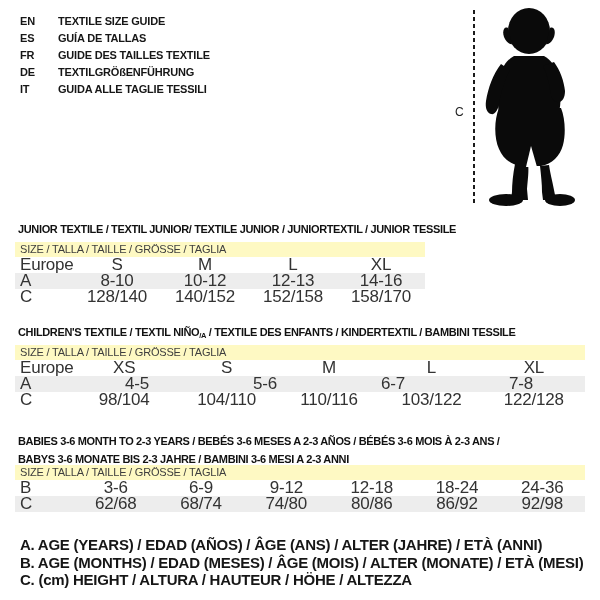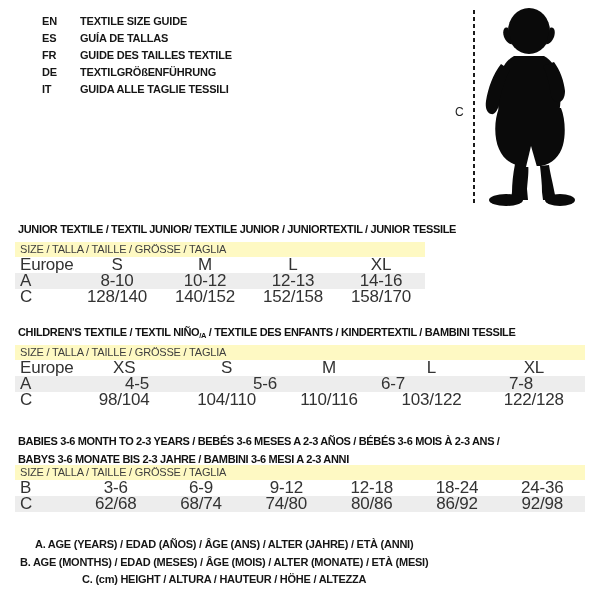--- a/index.html
+++ b/index.html
@@ -2,21 +2,21 @@
 <html><head>
 <meta charset="utf-8">
 <style>
   html,body { margin:0; padding:0; background:#fff; }
   #screen {
     position:relative; width:600px; height:600px; background:#ffffff;
     font-family:"Liberation Sans", sans-serif; overflow:hidden; color:#111;
   }
 
   
-  .languages { position:absolute; top:13px; left:20px;margin-left:22px; }
+  .languages { position:absolute; top:13px; left:20px; }
   .lang-row { display:flex; height:17px; line-height:17px; }
   .lang-code, .lang-title {
     font-weight:bold; font-size:11px; letter-spacing:-0.2px; color:#161616; white-space:nowrap;
   }
   .lang-code { width:38px; }
 
   
   .figure-label { position:absolute; left:455px; top:105px; font-size:12px; color:#222; }
   .dashed-line {
     position:absolute; left:473px; top:10px; width:2px; height:196px;
@@ -48,22 +48,22 @@
     display:flex; height:16px; line-height:16px; font-size:17px;
     letter-spacing:-0.2px; color:#333333;
   }
   .st-row.alt { background:#ededed; }
   .st-label { width:58px; padding-left:5px; box-sizing:border-box; }
   .st-cell { flex:1; text-align:center; }
 
   
   .legend { position:absolute; left:20px; top:536px; }
   .legend-line {
-    height:17.5px; line-height:17.5px; font-weight:bold; font-size:11px;
-    letter-spacing:-0.25px; color:#161616; white-space:nowrap;text-align:center;
+    height:17.5px; line-height:17.5px; font-weight:bold; font-size:15px;
+    letter-spacing:-0.25px; color:#161616; white-space:nowrap;
   }
 </style>
 </head>
 <body>
 
 <div id="screen">
 
   <section class="languages">
     <div class="lang-row">
       <span class="lang-code">EN</span>

